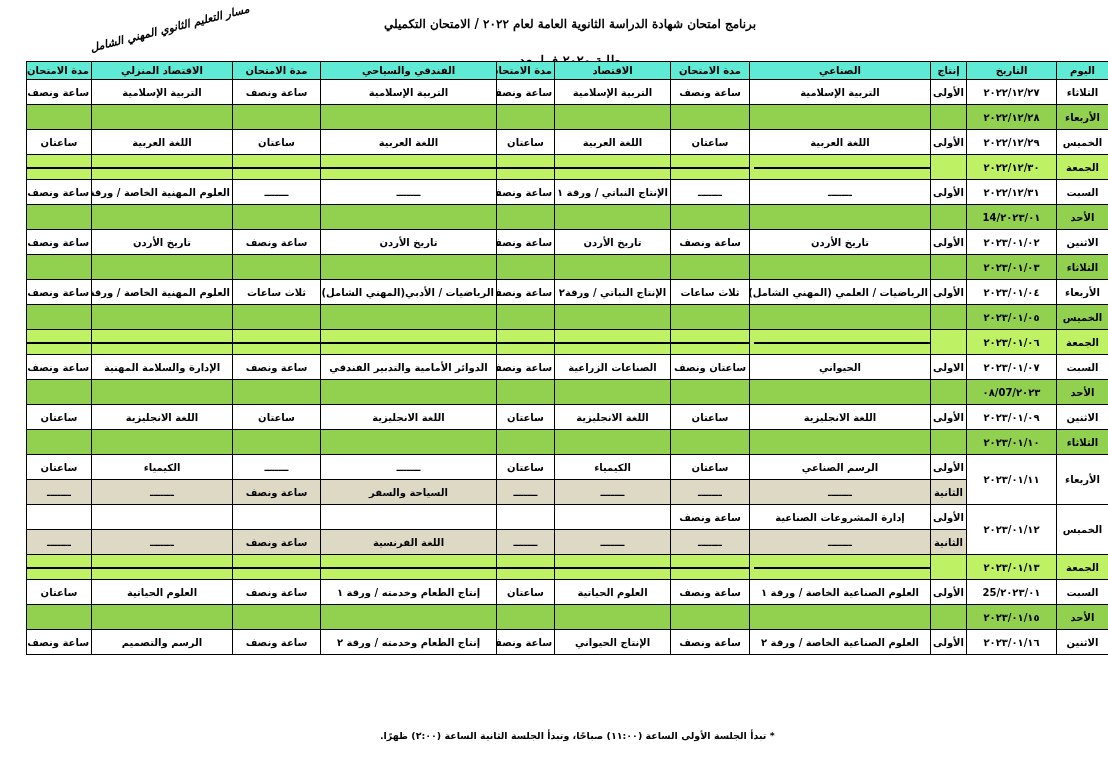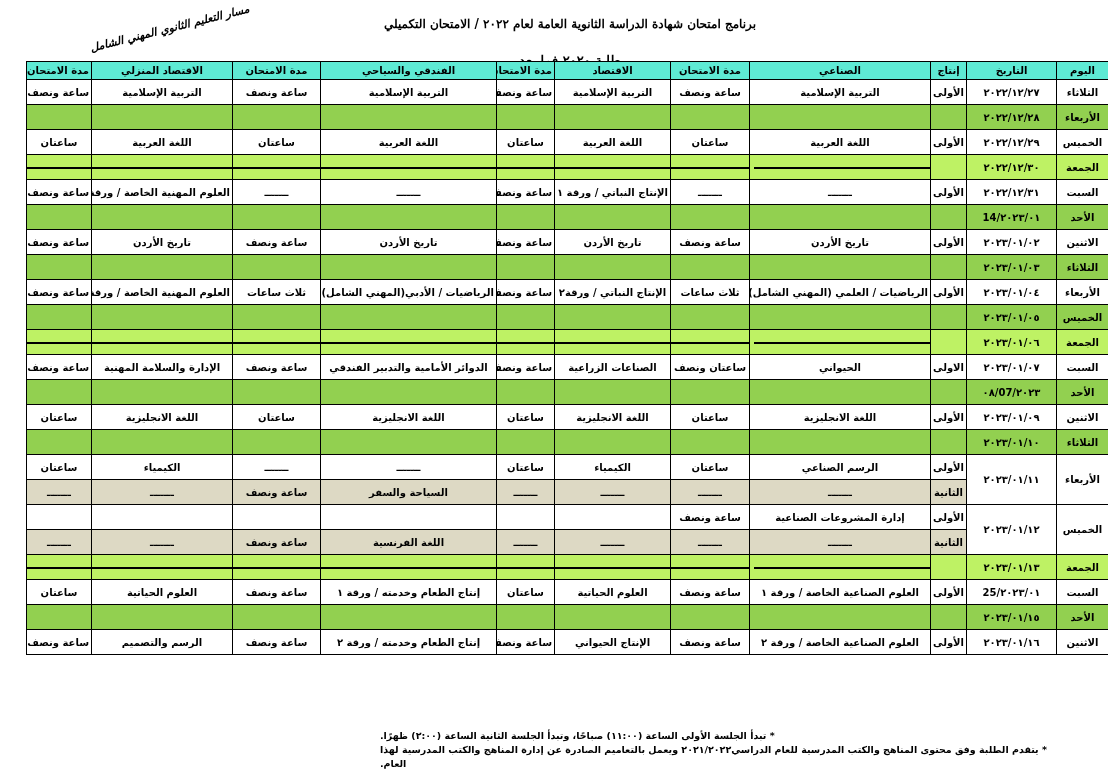--- a/index.html
+++ b/index.html
@@ -407,14 +407,13 @@
         <td>إنتاج الطعام وخدمته / ورقة ٢</td>
         <td>ساعة ونصف</td>
         <td>الرسم والتصميم</td>
         <td>ساعة ونصف</td>
       </tr>
     </tbody>
 </table>
 
 <div class="notes">
   <div>* تبدأ الجلسة الأولى الساعة (١١:٠٠) صباحًا، وتبدأ الجلسة الثانية الساعة (٢:٠٠) ظهرًا.</div>
-  <div>* يتقدم الطلبة وفق محتوى المناهج والكتب المدرسية للعام الدراسي٢٠٢١/٢٠٢٢ ويعمل بالتعاميم الصادرة عن إدارة المناهج والكتب المدرسية لهذا العام.</div>
 </div>
 
 </body></html>

